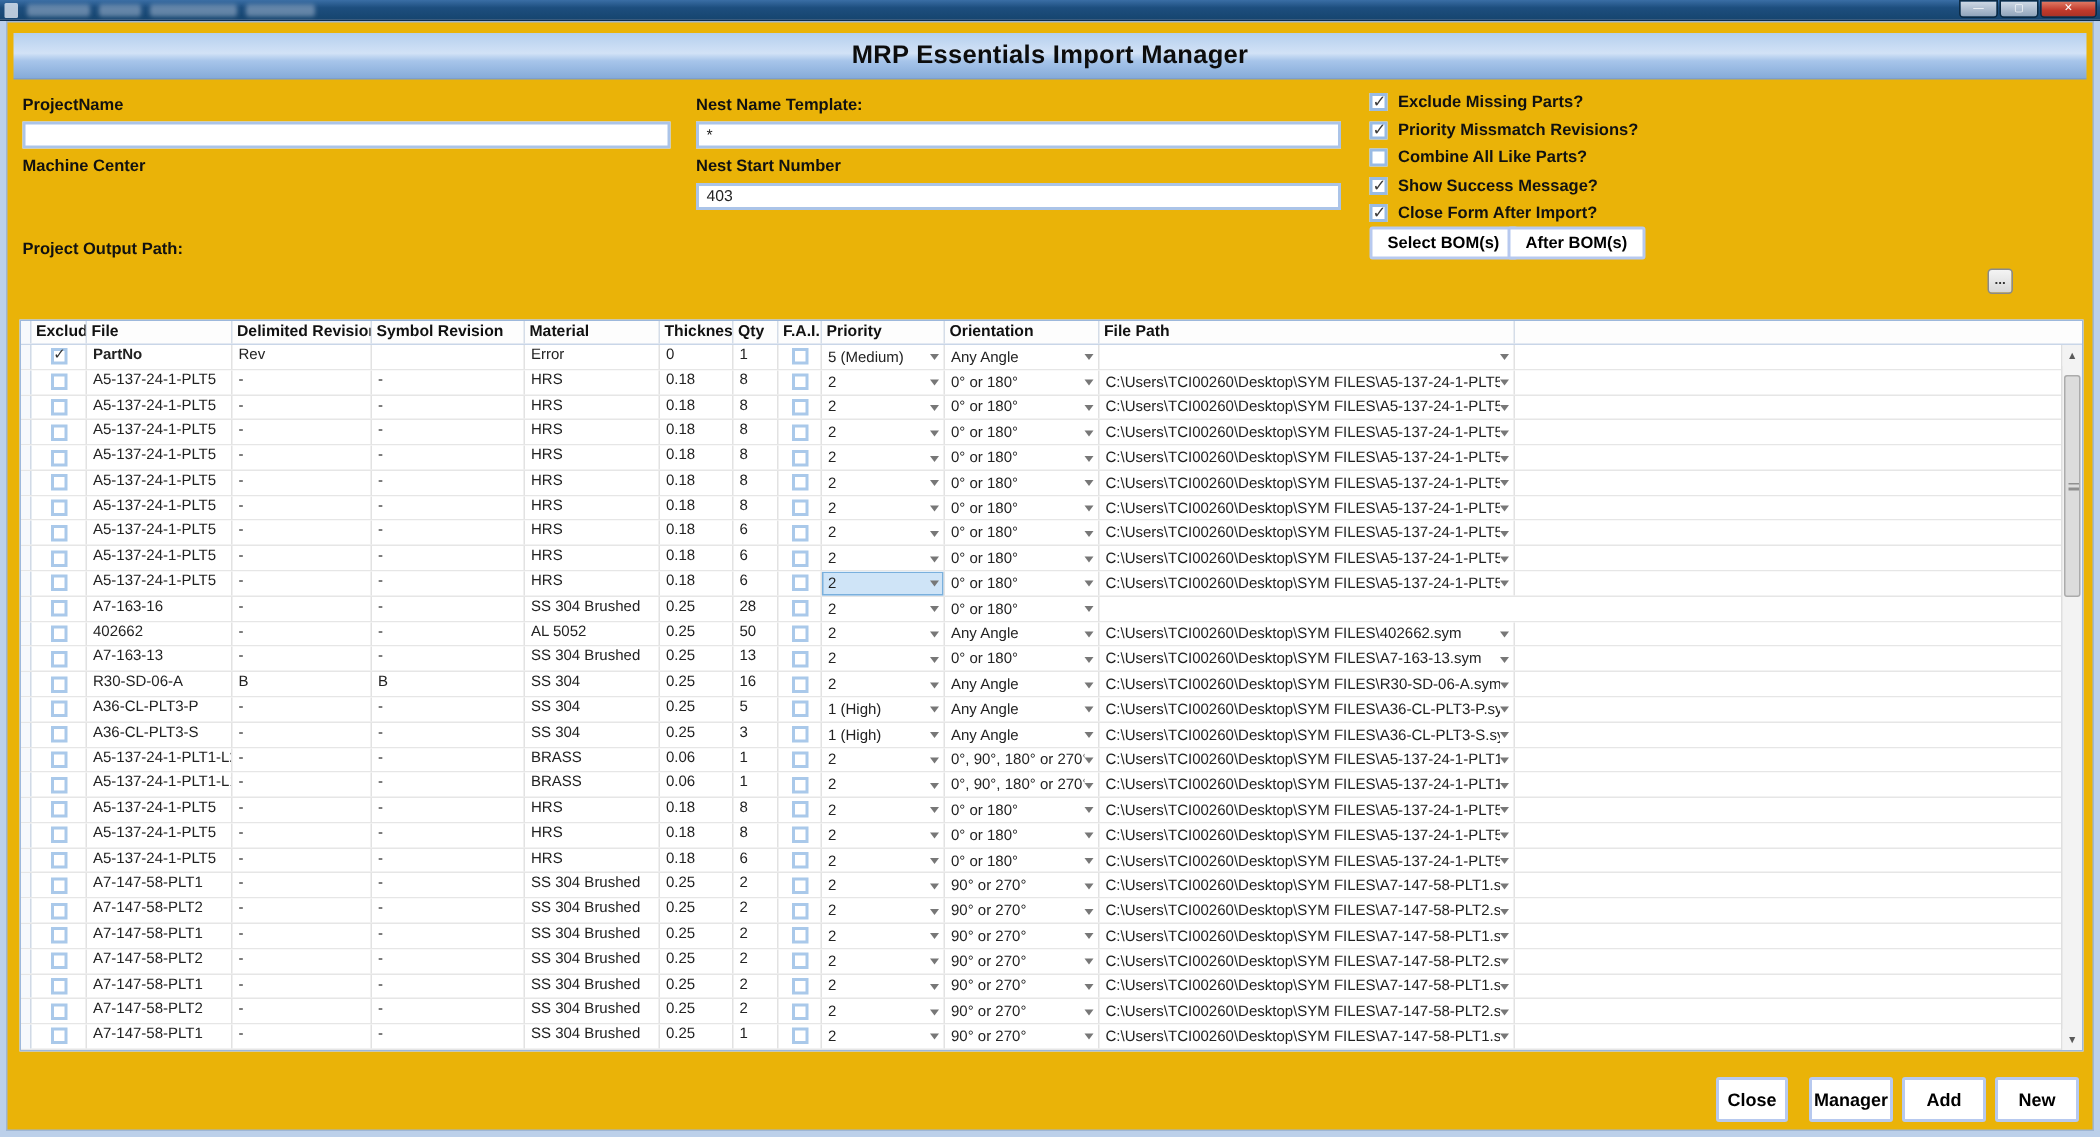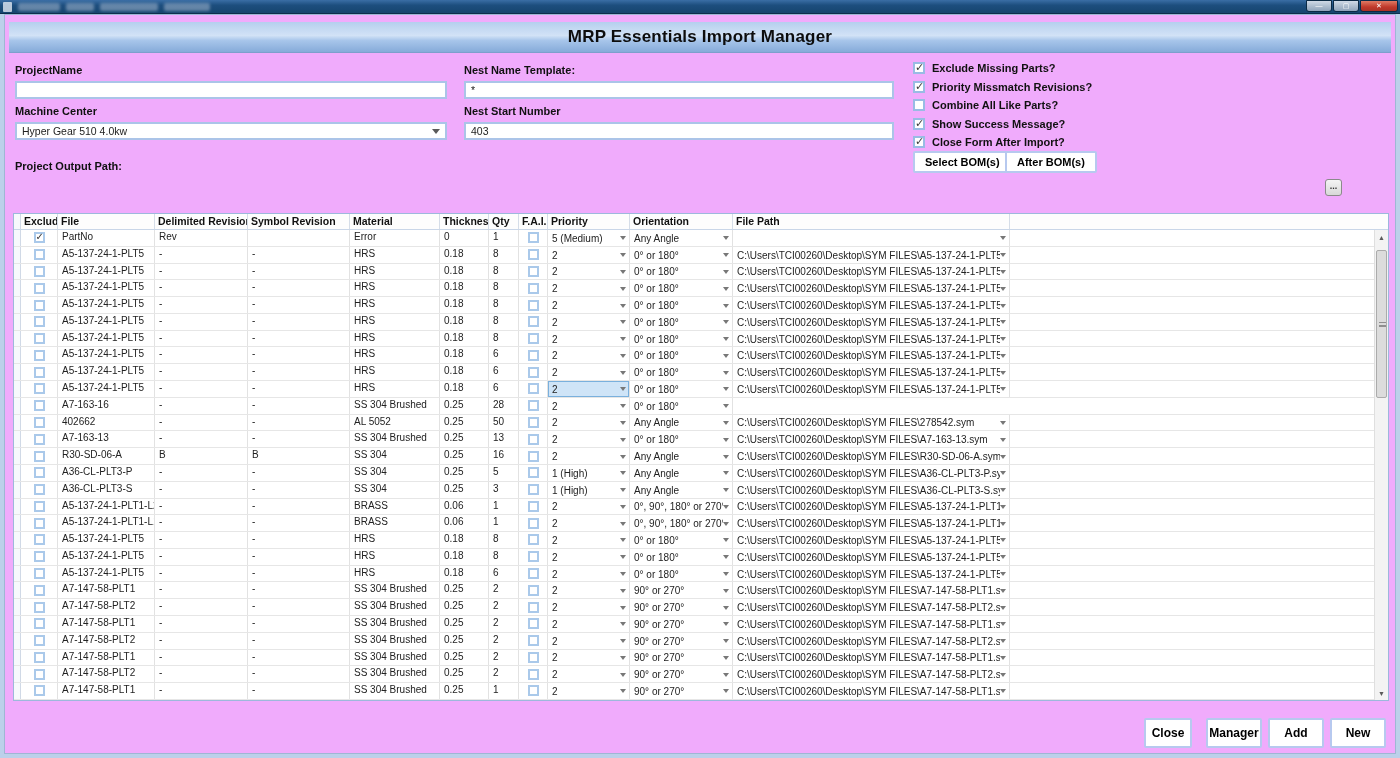--- a/index.html
+++ b/index.html
@@ -14,21 +14,21 @@
   .app-icon { left:3px; top:2px; width:9px; height:10px; background:rgba(225,232,242,.8);
     border-radius:1px; filter:blur(.5px); }
   .redact { top:3px; height:8px; background:rgba(190,205,225,.45); border-radius:2px; filter:blur(1.5px); }
   .win-controls { top:0; right:2px; display:flex; gap:1px; }
   .win-btn { width:26px; height:12px; border:1px solid #0b2a45; border-radius:0 0 3px 3px;
     display:flex; align-items:center; justify-content:center; font-size:7px; color:#fff;
     background:linear-gradient(180deg,#cfd9e6,#8fa3ba); }
   .win-btn span { line-height:6px; }
   .win-btn.closeb { width:38px; background:linear-gradient(180deg,#e07a64,#c0392b 60%,#a93226); }
 
-  .content { top:14px; left:4px; width:1392px; height:740px; background:#f0abfc;
+  .content { top:14px; left:4px; width:1392px; height:740px; background:#eab308;
     border:1px solid #9fb6d4; position:absolute; }
 
   
   .banner { left:4px; top:7px; width:1382px; height:31px;
     background:linear-gradient(180deg,#b5cfee 0%,#d2e2f6 45%,#a7c5ea 62%,#86abd9 100%);
     border-bottom:1px solid #7d9fcc; display:flex; align-items:center; justify-content:center; }
   .banner h1 { font-size:17px; font-weight:bold; color:#0d0d0d; letter-spacing:.2px; }
 
   
   .flabel { font-size:11px; font-weight:bold; color:#111; }
@@ -111,24 +111,20 @@
 
 <div class="content">
 
   <div class="abs banner">
     <h1>MRP Essentials Import Manager</h1>
   </div>
 
   <div class="abs flabel" style="left:10px;top:49px;">ProjectName</div>
   <input class="abs tinput" style="left: 10px; top: 66px; width: 432px; height: 18px;" value="">
   <div class="abs flabel" style="left:10px;top:90px;">Machine Center</div>
-  <div class="abs combo-form" style="left:10px;top:107px;width:432px;height:18px;">
-    <span class="cf-text">Hyper Gear 510 4.0kw</span>
-    <span class="tri"></span>
-  </div>
 
   <div class="abs flabel" style="left:459px;top:49px;">Nest Name Template:</div>
   <input class="abs tinput" style="left: 459px; top: 66px; width: 430px; height: 18px;" value="*">
   <div class="abs flabel" style="left:459px;top:90px;">Nest Start Number</div>
   <input class="abs tinput" style="left: 459px; top: 107px; width: 430px; height: 18px;" value="403">
 
   <div class="abs" style="left:908px;top:44px;">
       <div class="opt-row">
         <span class="cbx on"></span>
         <span class="opt-label">Exclude Missing Parts?</span>
@@ -172,21 +168,21 @@
         <div class="h-cell" style="width: 277px; flex: 0 0 auto;">File Path</div>
         <div class="h-cell filler"></div>
       </div>
     <div class="g-main">
       <div class="g-rows">
           <div class="t-row">
             <div class="rowhead" style="width: 7px;"></div>
             <div class="t-cell cell-check" style="width: 37px;">
               <span class="cbx-t on"></span>
             </div>
-            <div class="t-cell" style="width: 97px;">PartNo</div>
+            <div class="t-cell" style="width: 97px; font-weight: bold;">PartNo</div>
             <div class="t-cell" style="width: 93px;">Rev</div>
             <div class="t-cell" style="width: 102px;"></div>
             <div class="t-cell" style="width: 90px;">Error</div>
             <div class="t-cell" style="width: 49px;">0</div>
             <div class="t-cell" style="width: 30px;">1</div>
             <div class="t-cell cell-check" style="width: 29px;">
               <span class="cbx-t"></span>
             </div>
             <div class="t-cell cell-combo" style="width: 82px;">
               <span class="cc-text">5 (Medium)</span>
@@ -494,21 +490,21 @@
             </div>
             <div class="t-cell cell-combo" style="width: 82px;">
               <span class="cc-text">2</span>
               <span class="tri-sm"></span>
             </div>
             <div class="t-cell cell-combo" style="width: 103px;">
               <span class="cc-text">Any Angle</span>
               <span class="tri-sm"></span>
             </div>
             <div class="t-cell cell-combo" style="width: 277px;">
-              <span class="cc-text">C:\Users\TCI00260\Desktop\SYM FILES\278542.sym</span>
+              <span class="cc-text">C:\Users\TCI00260\Desktop\SYM FILES\402662.sym</span>
               <span class="tri-sm"></span>
             </div>
             <div class="t-cell filler"></div>
           </div>
           <div class="t-row">
             <div class="rowhead" style="width: 7px;"></div>
             <div class="t-cell cell-check" style="width: 37px;">
               <span class="cbx-t"></span>
             </div>
             <div class="t-cell" style="width: 97px;">A7-163-13</div>

